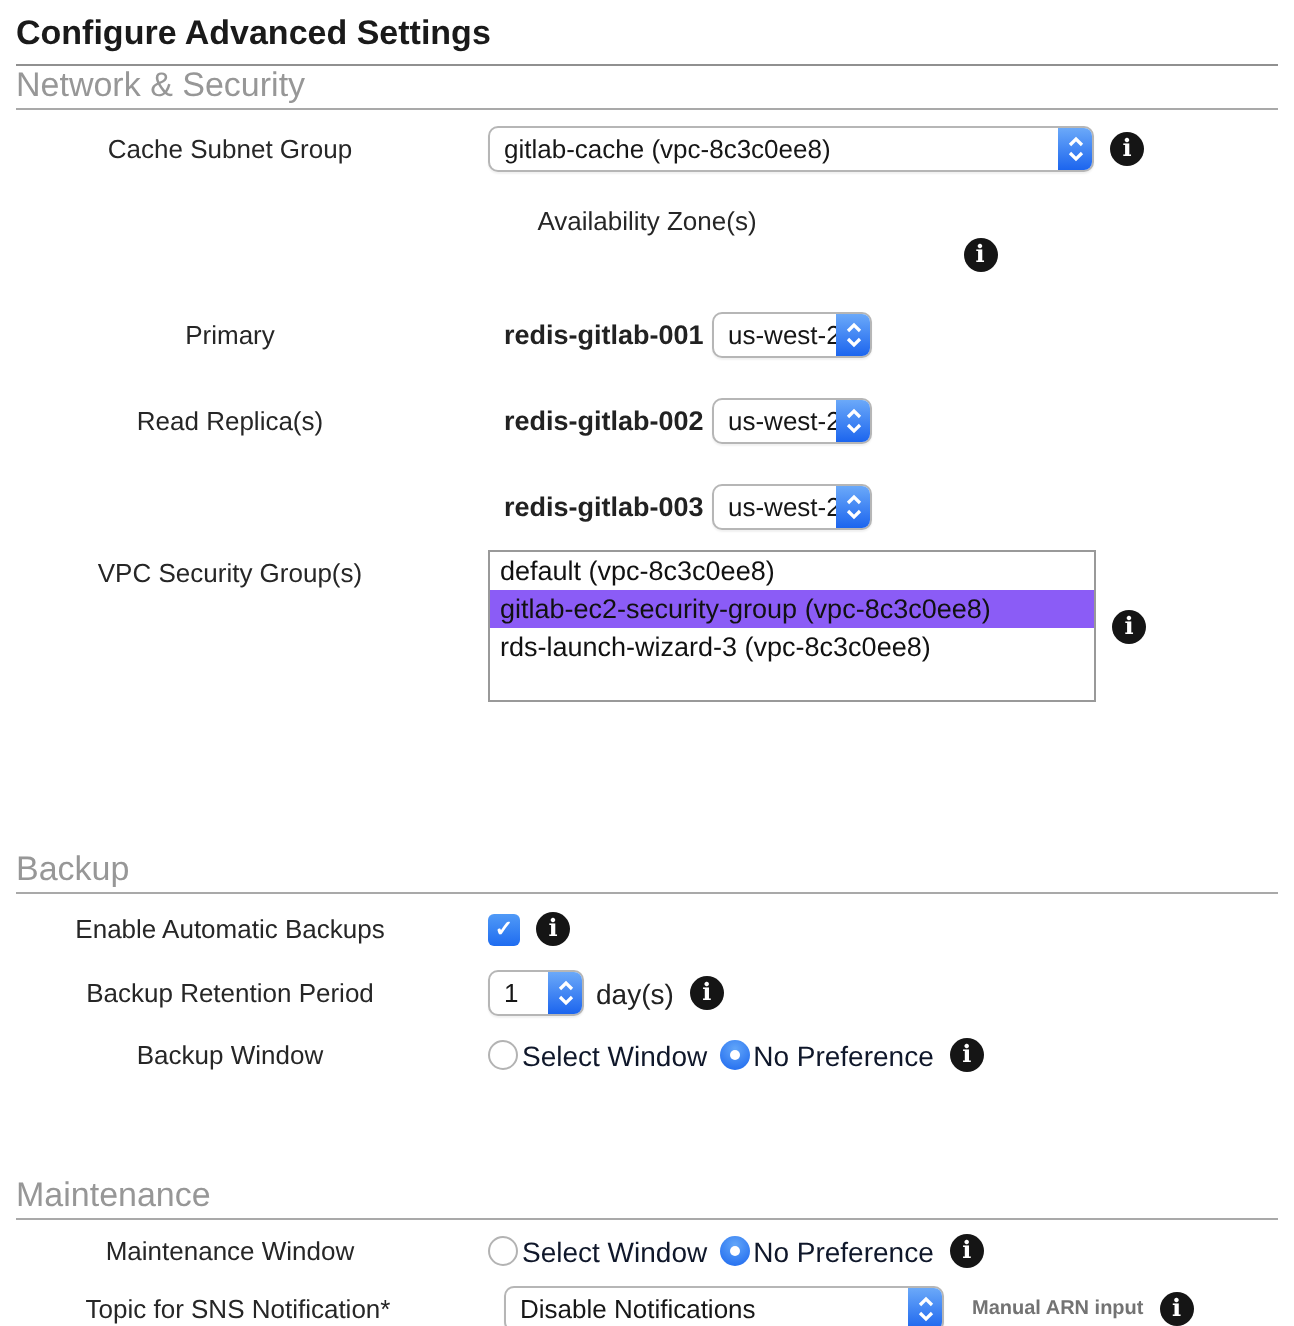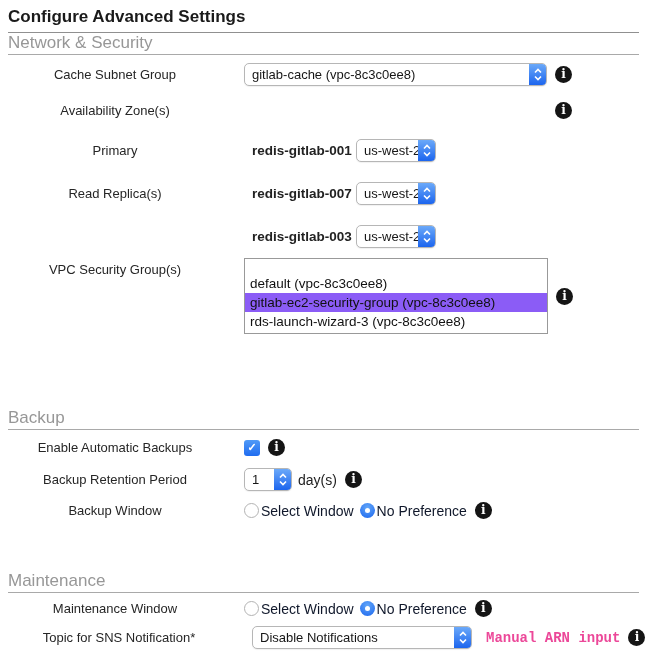--- a/index.html
+++ b/index.html
@@ -14,21 +14,21 @@
   .section-heading.sec-backup{margin-top:74px;}
   .section-heading.sec-maint{margin-top:52px;}
 
   .row{display:flex;align-items:center;}
   .row.top{align-items:flex-start;}
   .lbl{width:214px;text-align:center;font-weight:normal;font-size:13px;color:#262626;flex:none;line-height:17px;}
   .lbl-wide{width:222px;}
   .ctl{margin-left:22px;display:flex;align-items:center;}
 
   .m-csg{margin-top:8px;}
-  .m-az{margin-top:16px;}
+  .m-az{margin-top:16px;flex-direction:column;}
   .m-primary{margin-top:20px;}
   .m-rr{margin-top:20px;}
   .m-vpc{margin-top:10px;}
   .m-eab{margin-top:9px;}
   .m-brp{margin-top:12px;}
   .m-bw{margin-top:11px;}
   .m-mw{margin-top:7px;}
   .m-sns{margin-top:9px;}
 
   .select{height:23px;border:1px solid #b6b6b6;border-radius:5px;background:#fff;
@@ -36,40 +36,40 @@
     box-shadow:0 1px 1px rgba(0,0,0,.06);flex:none;}
   .select-text{padding-left:7px;font-size:13px;color:#161616;white-space:nowrap;overflow:hidden;}
   .stepper{width:17px;align-self:stretch;background:linear-gradient(#6ba9f9,#1c65ee);
     border-radius:0 4px 4px 0;display:flex;align-items:center;justify-content:center;flex:none;}
   .w303{width:303px;}.w80{width:80px;}.w48{width:48px;}.w220{width:220px;}
 
   .node{font-weight:bold;font-size:13.5px;color:#222;width:112px;padding-left:8px;box-sizing:border-box;flex:none;}
   .spacer303{width:303px;flex:none;}
 
   .listbox{width:304px;height:76px;border:1px solid #999;background:#fff;box-sizing:border-box;
-    font-size:13.5px;color:#111;overflow:hidden;flex:none;padding-top:15px;}
+    font-size:13.5px;color:#111;overflow:hidden;flex:none;padding-top:0;}
   .opt{padding:0 5px;line-height:19px;white-space:nowrap;}
   .opt.selected{background:#8b5cf6;}
 
   .info{width:17px;height:17px;border-radius:50%;background:#151515;color:#fff;
     display:flex;align-items:center;justify-content:center;margin-left:8px;flex:none;
     font-family:"DejaVu Serif",serif;font-weight:bold;font-size:12px;line-height:17px;}
 
   .checkbox{width:16px;height:16px;border-radius:3px;background:linear-gradient(#509af7,#1f6cf0);
     display:flex;align-items:center;justify-content:center;color:#fff;font-size:11px;font-weight:bold;flex:none;}
 
   .radio{width:15px;height:15px;border-radius:50%;box-sizing:border-box;flex:none;position:relative;}
   .radio.off{background:#fff;border:1px solid #b3b3b3;}
   .radio.on{background:radial-gradient(circle at 50% 30%,#62a6f9,#1b66ee);}
   .radio.on::after{content:"";position:absolute;width:5px;height:5px;border-radius:50%;background:#fff;top:5px;left:5px;}
   .radio-lbl{font-size:14px;color:#0f172a;margin-left:2px;white-space:nowrap;}
   .gap6{margin-left:6px;}
 
   .suffix{font-size:14px;color:#222;margin-left:6px;}
-  .link{font-size:14px;font-weight:bold;color:#ec4899;margin-left:14px;white-space:nowrap;cursor:pointer;font-family:Liberation Mono, monospace;}
+  .link{font-size:10px;font-weight:bold;color:#737373;margin-left:14px;white-space:nowrap;cursor:pointer;}
 </style>
 </head>
 <body>
 
 <div class="page">
 
   <h1>Configure Advanced Settings</h1>
   <div class="title-rule"></div>
 
   <div class="section-heading">Network &amp; Security</div>
@@ -110,21 +110,21 @@
               <polyline points="1,8.5 4,11.5 7,8.5" fill="none" stroke="#fff" stroke-width="1.6"></polyline>
             </svg>
         </span>
       </div>
     </div>
   </div>
 
   <div class="row m-rr">
     <div class="lbl">Read Replica(s)</div>
     <div class="ctl">
-      <span class="node">redis-gitlab-007</span>
+      <span class="node">redis-gitlab-002</span>
       <div class="select w80">
         <span class="select-text">us-west-2b</span>
         <span class="stepper">
           <svg width="8" height="13" viewBox="0 0 8 13">
               <polyline points="1,4.5 4,1.5 7,4.5" fill="none" stroke="#fff" stroke-width="1.6"></polyline>
               <polyline points="1,8.5 4,11.5 7,8.5" fill="none" stroke="#fff" stroke-width="1.6"></polyline>
             </svg>
         </span>
       </div>
     </div>

